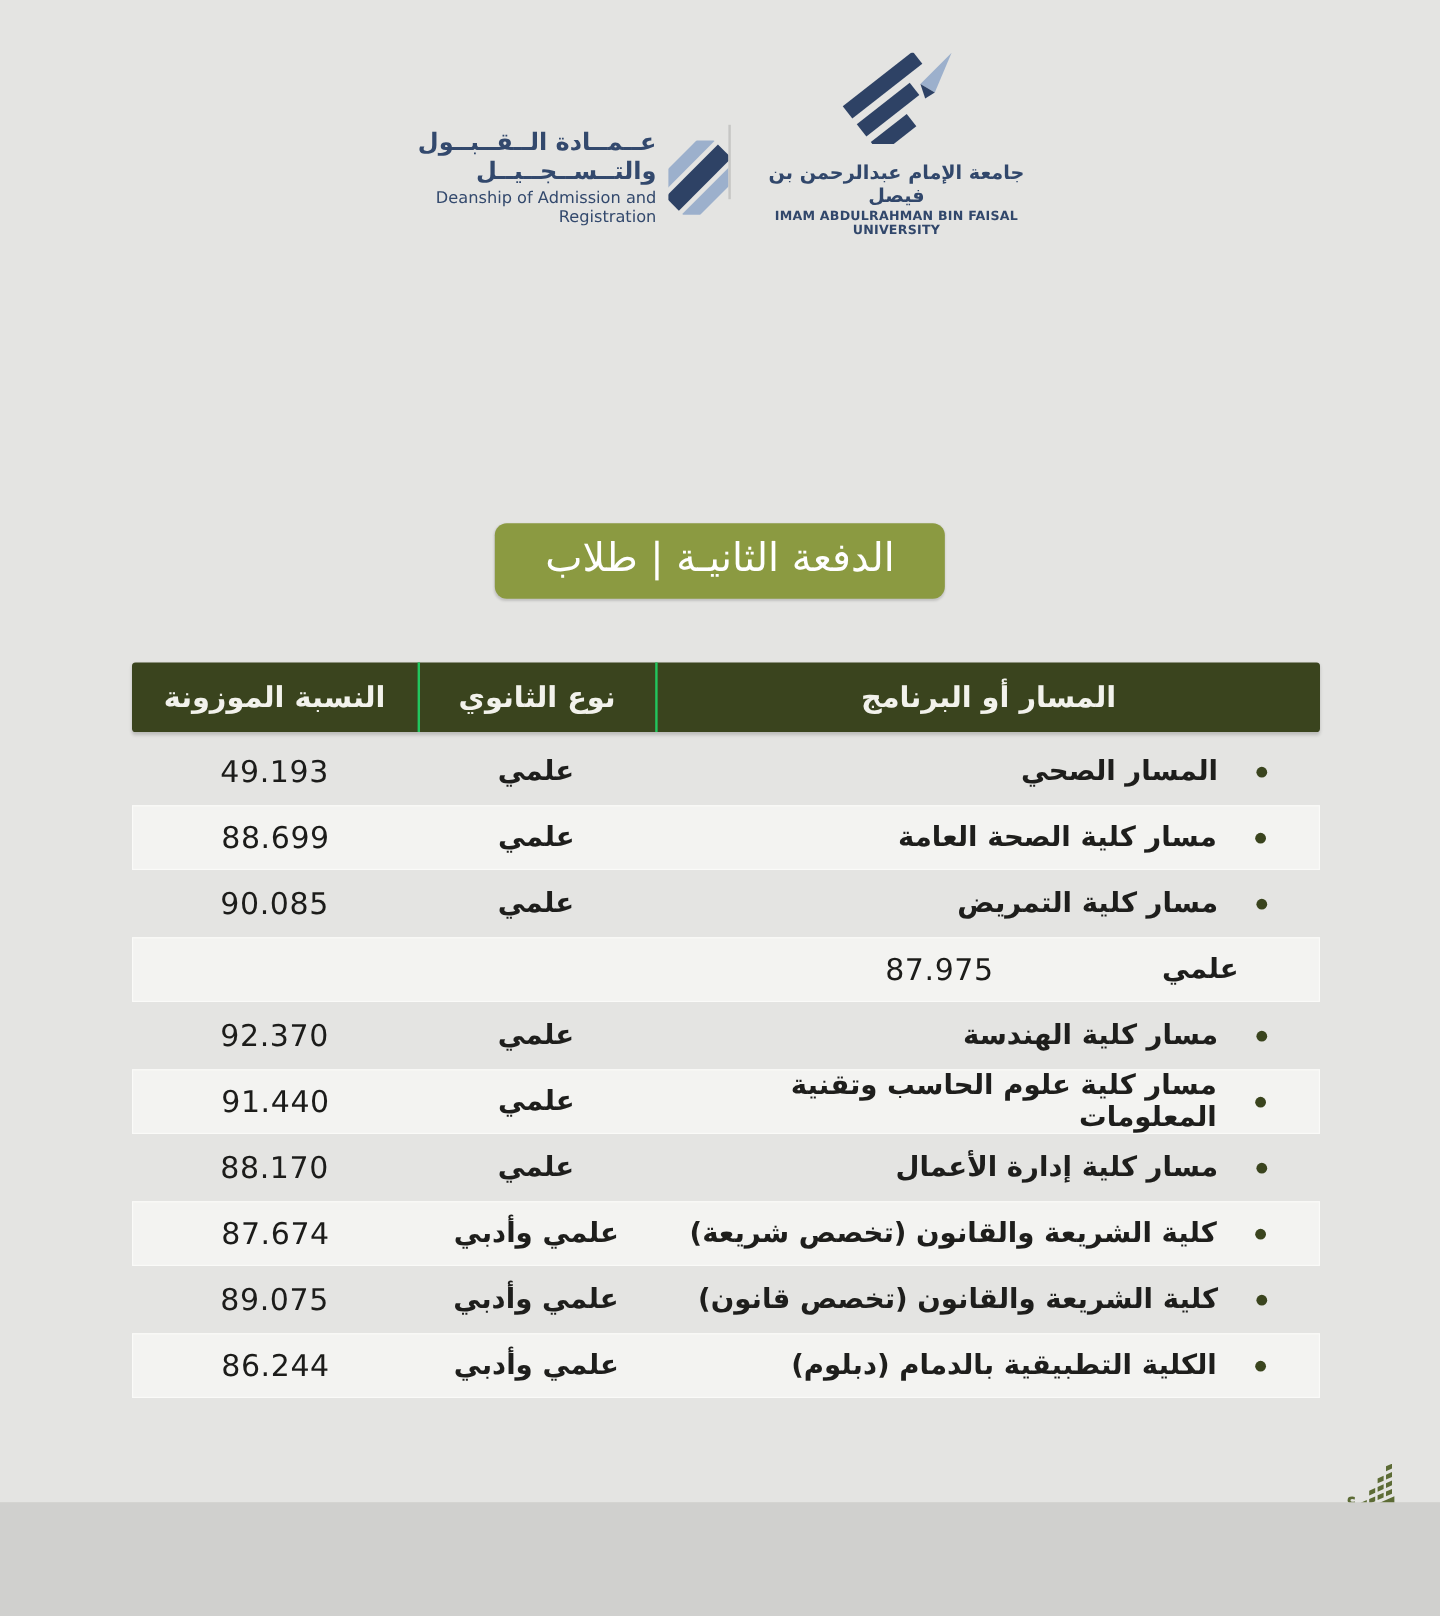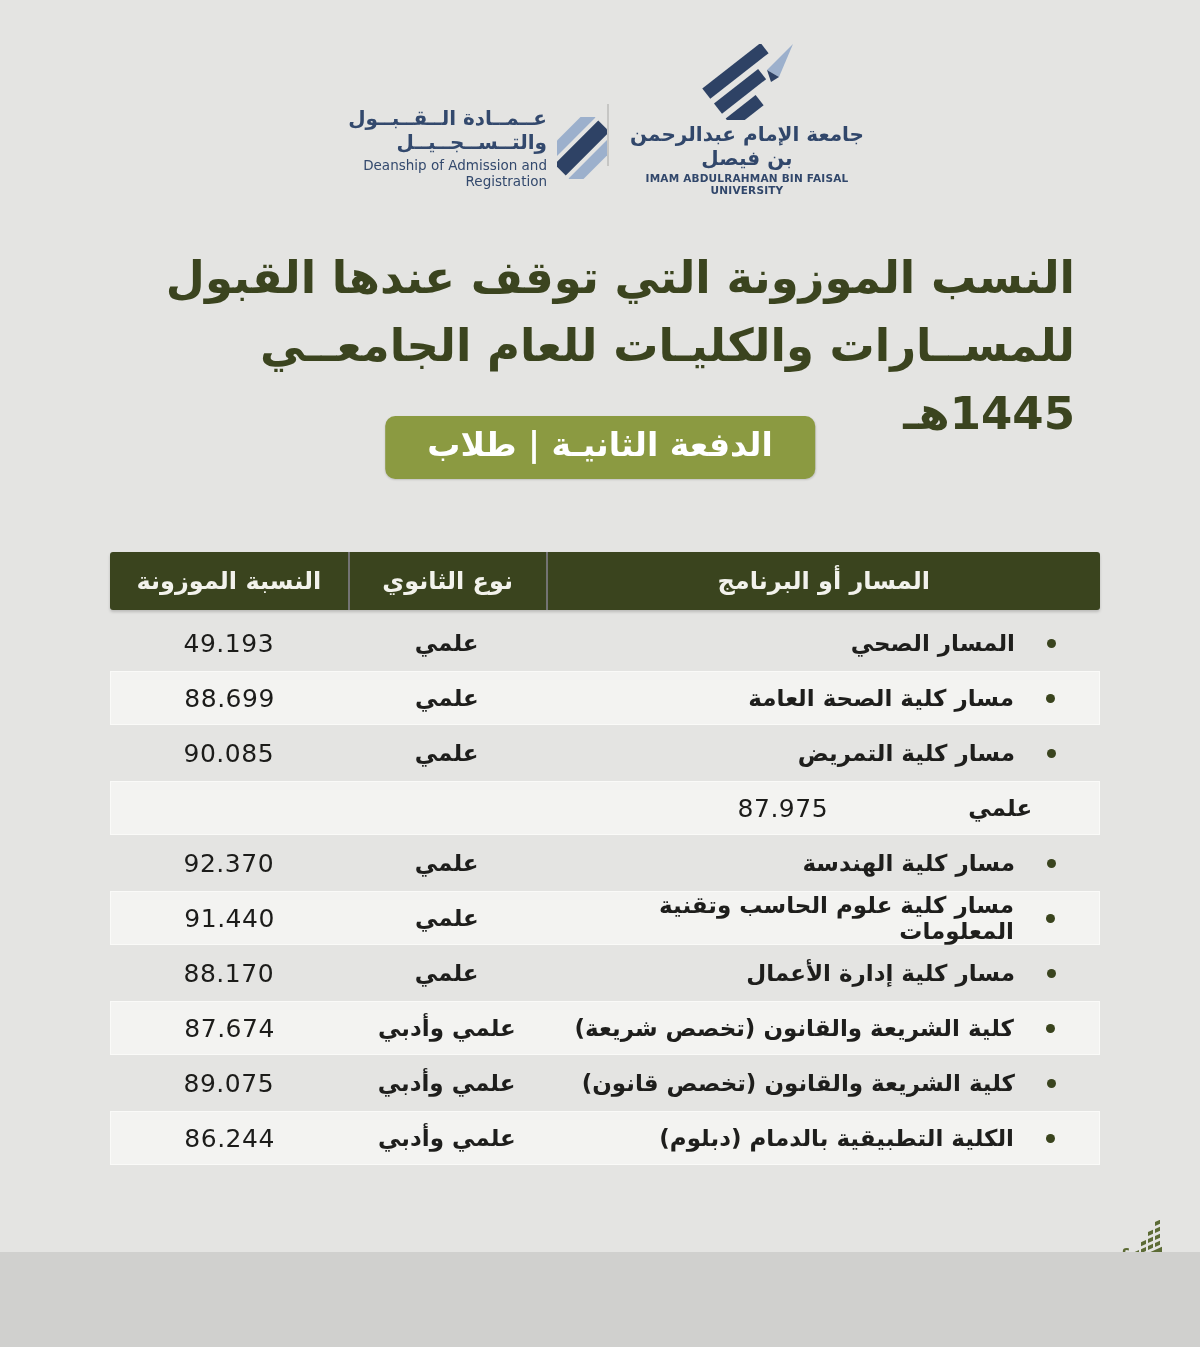--- a/index.html
+++ b/index.html
@@ -12,41 +12,41 @@
   
   .deanship { position:absolute; left:345px; top:106px; width:262px;
     display:flex; align-items:center; justify-content:flex-end; gap:10px; }
   .d-text { text-align:right; direction:rtl; }
   .d-ar { font-size:20px; font-weight:700; color:#33496d; letter-spacing:0.5px; }
   .d-en { font-size:13.5px; font-weight:500; color:#33496d; direction:ltr; margin-top:3px; }
   .d-mark { flex:0 0 auto; }
   .logo-divider { position:absolute; left:607px; top:104px; width:2px; height:62px; background:#c6c6c4; }
   .university { position:absolute; left:622px; top:44px; width:250px; text-align:center; }
   .u-mark { display:block; margin:0 auto; }
-  .u-ar { font-size:20px; font-weight:800; color:#31476b; direction:rtl; margin-top:2px; }
+  .u-ar { font-size:16px; font-weight:800; color:#31476b; direction:rtl; margin-top:14px; }
   .u-en { font-size:10.5px; font-weight:700; color:#31476b; letter-spacing:0.2px; margin-top:2px; }
 
   
   .main-title { position:absolute; left:120px; top:244px; width:955px;
     direction:rtl; text-align:right; color:#3b441f;
     font-size:45px; font-weight:800; line-height:68px; }
 
   
-  .batch-badge { position:absolute; top:416px; left:50%; transform:translateX(-50%);
+  .batch-badge { position:absolute; top:436px; left:50%; transform:translateX(-50%);
     background:#8b9a41; color:#ffffff; direction:rtl;
-    font-size:33px; font-weight:700; padding:9px 42px 15px 42px; border-radius:10px;
+    font-size:33px; font-weight:400; padding:9px 42px 15px 42px; border-radius:10px;
     box-shadow:0 1px 2px rgba(0,0,0,0.15); white-space:nowrap; }
 
   
   .table { position:absolute; left:110px; top:552px; width:990px; }
   .thead { display:flex; direction:rtl; height:58px; background:#3a441e;
     color:#f2f2ec; font-size:24px; font-weight:700; border-radius:3px;
     box-shadow:0 2px 3px rgba(0,0,0,0.18); }
   .thead .cell { display:flex; align-items:center; justify-content:center; }
-  .thead .cell:nth-child(1), .thead .cell:nth-child(2){ border-left:2px solid #737373; }
+  .thead .cell:nth-child(1), .thead .cell:nth-child(2){ border-left:2px solid #22c55e; }
   .c-prog { width:56%; }
   .c-type { width:20%; }
   .c-score { width:24%; }
   .tbody { margin-top:6px; }
   .trow { display:flex; direction:rtl; height:54px; margin-bottom:1px; align-items:stretch; }
   .trow.light { background:#f3f3f1; border:1px solid #fafaf8; }
   .trow .cell { display:flex; align-items:center; }
   .trow .c-prog { justify-content:flex-start; padding-right:44px; gap:32px;
     font-size:23px; font-weight:800; color:#1e1e1c; }
   .bullet { width:9px; height:9px; border-radius:50%; background:#3a441e; flex:0 0 auto; }
@@ -95,24 +95,20 @@
         <rect x="22" y="35" width="56" height="13"></rect>
         <rect x="22" y="54" width="38" height="13"></rect>
       </g>
       <polygon points="80,26 106,0 92,33" fill="#9cb0cc"></polygon>
       <polygon points="80,26 92,33 84,38" fill="#2e4265"></polygon>
     </svg>
     <div class="u-ar">جامعة الإمام عبدالرحمن بن فيصل</div>
     <div class="u-en">IMAM ABDULRAHMAN BIN FAISAL UNIVERSITY</div>
   </div>
 
-  <div class="main-title">
-    <div>النسب الموزونة التي توقف عندها القبول</div>
-    <div>للمســارات والكليـات  للعام الجامعــي 1445هـ</div>
-  </div>
 
   <div class="batch-badge">الدفعة الثانيـة | طلاب</div>
 
   <div class="table">
     <div class="thead">
       <div class="cell c-prog">المسار أو البرنامج</div>
       <div class="cell c-type">نوع الثانوي</div>
       <div class="cell c-score">النسبة الموزونة</div>
     </div>
     <div class="tbody">

